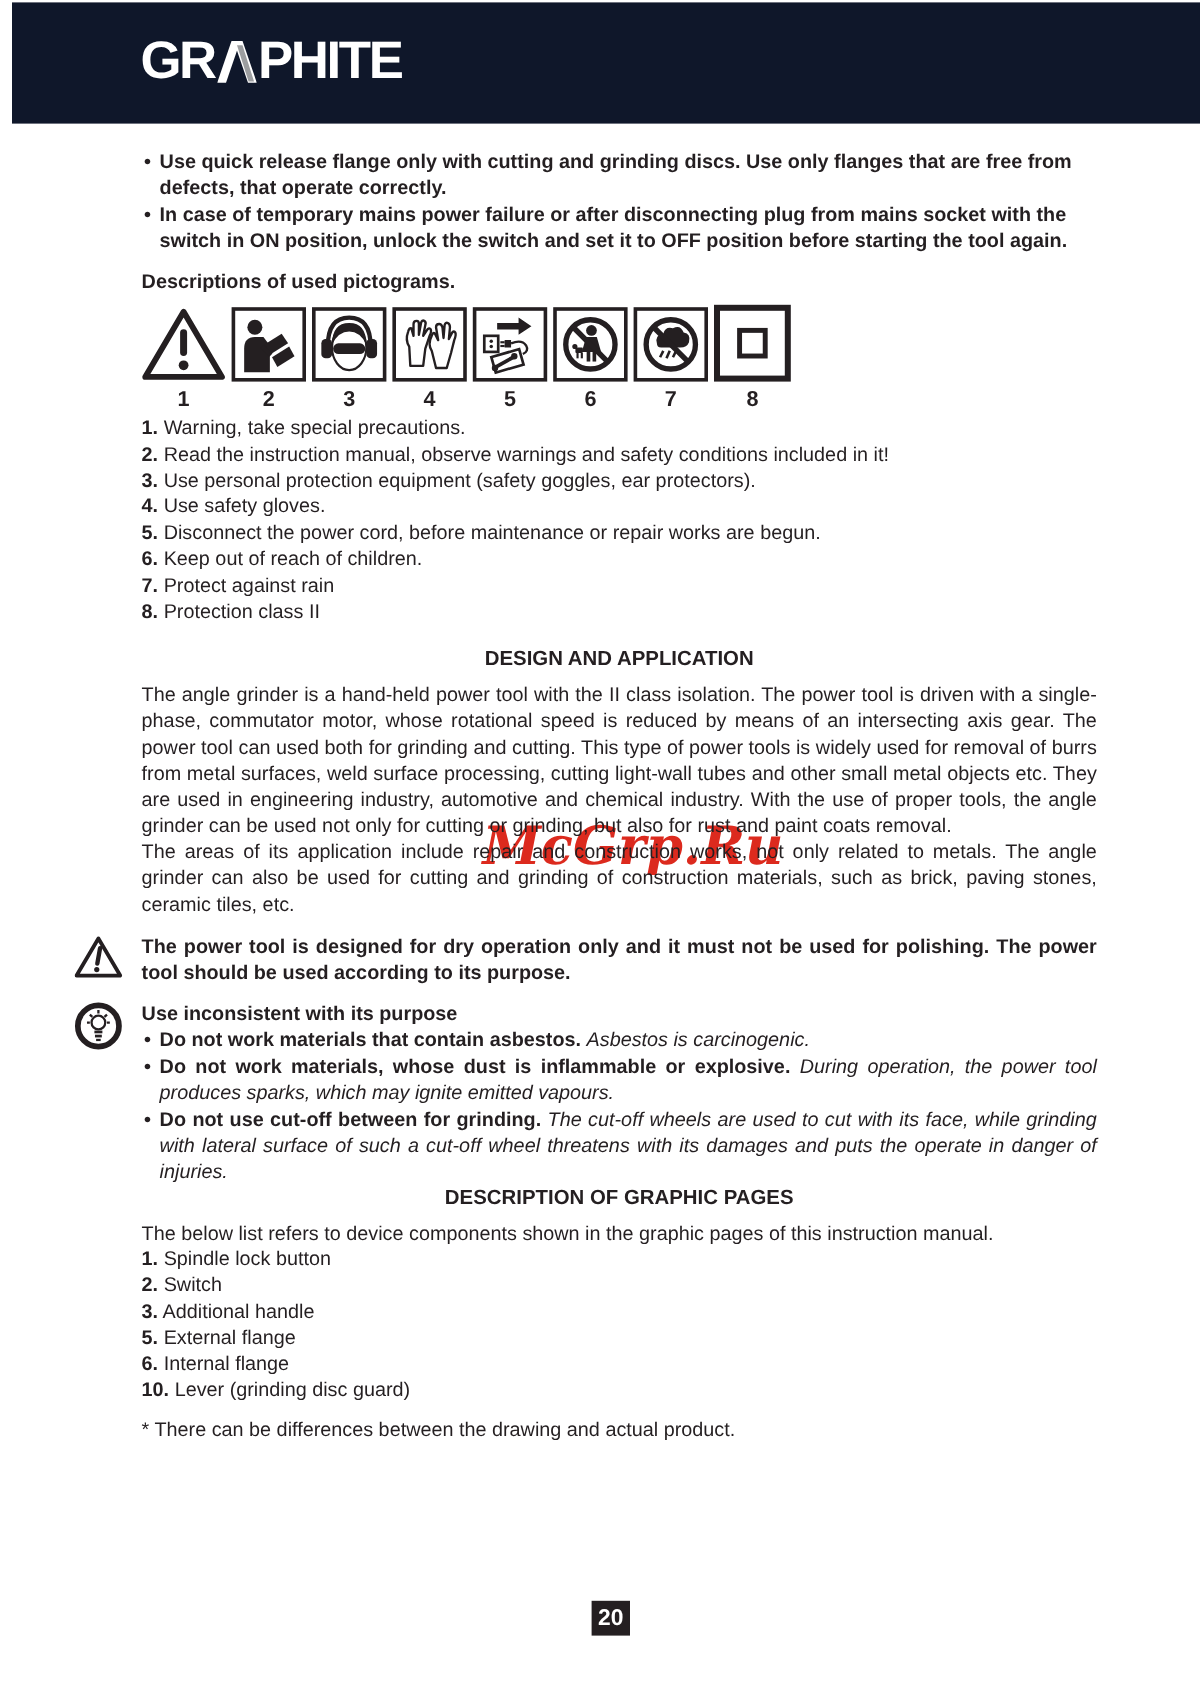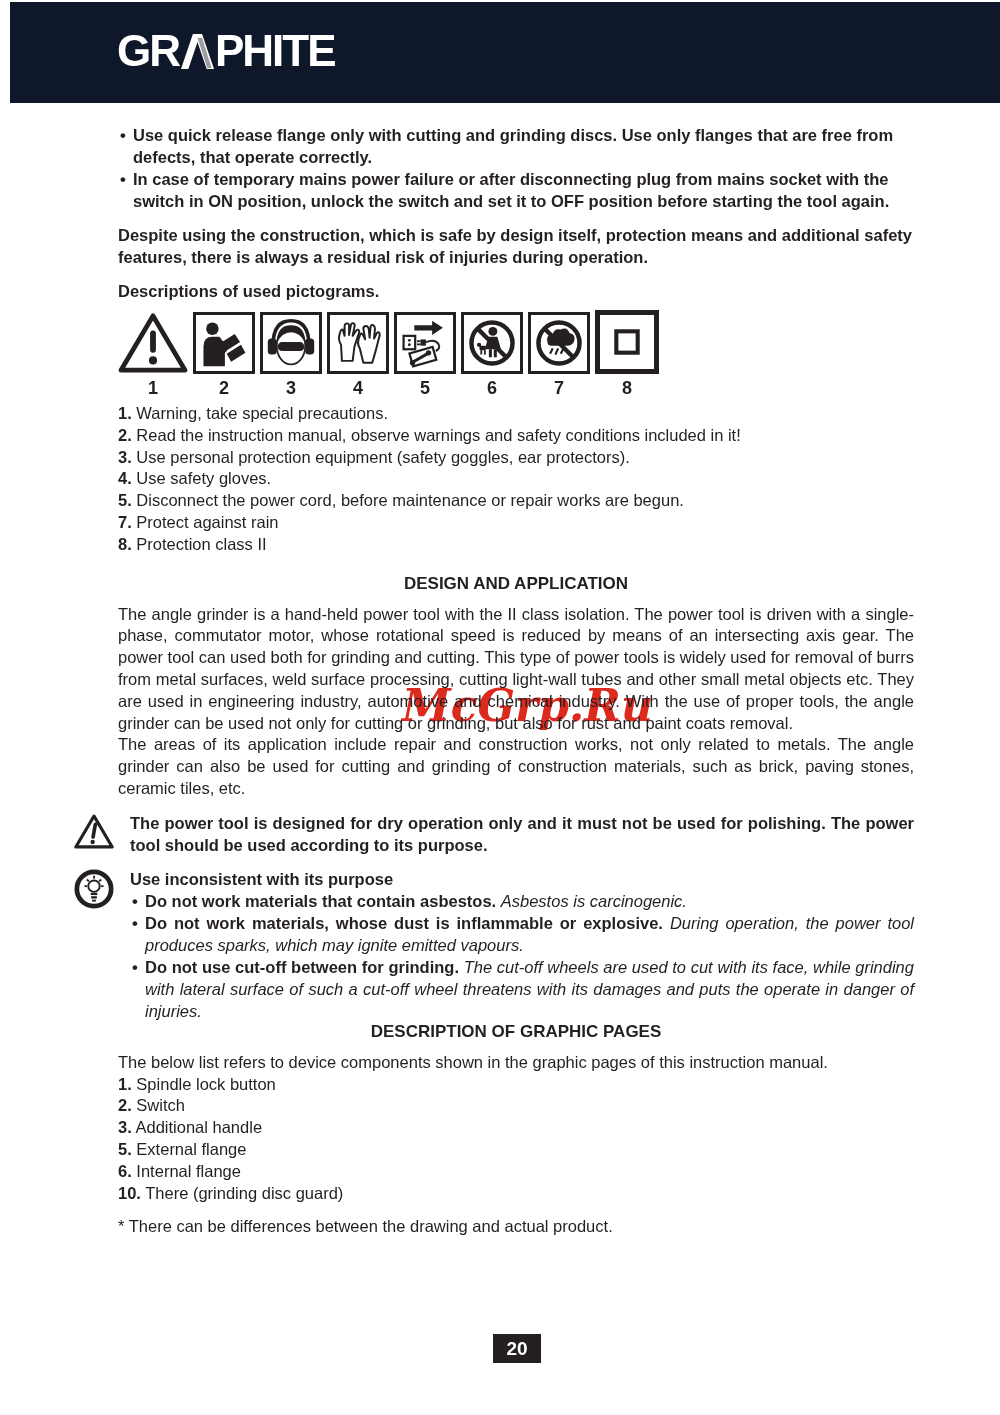--- a/index.html
+++ b/index.html
@@ -41,28 +41,28 @@
     width:56px; height:56px; border:3px solid #241f21; background:#fff;
     display:flex; align-items:center; justify-content:center;
   }
   .pbox.thick { border-width:5px; width:54px; height:54px; }
   .pfree { width:70px; height:62px; display:flex; align-items:center; justify-content:center; }
   .pnum { font-size:18px; font-weight:bold; margin-top:5px; line-height:18px; }
   .desc-list { margin:6px 0 18px 0; }
   .desc-list .row, .comp-list .row { font-size:16.5px; line-height:21.8px; }
   .num { font-weight:bold; }
   
-  .iconed { position:relative; margin-top:12px;margin-left:12px; }
+  .iconed { position:relative; margin-top:12px; }
   .side-icon { position:absolute; left:-56px; top:1px; }
   .mixed-bullet .it { font-style:italic; font-weight:normal; }
   .sp2 { margin-top:12px; }
   .sp3 { }
   
   .page-badge {
-    position:absolute; left:493px; top:1334px; width:48px; height:29px;
+    position:absolute; left:493px; top:1334px; width:32px; height:29px;
     background:#241f21; color:#fff; font-weight:bold; font-size:19px;
     display:flex; align-items:center; justify-content:center; z-index:2;
   }
   svg { display:block; }
 </style>
 </head>
 <body>
 
 <div class="page">
 
@@ -81,21 +81,20 @@
   <div class="watermark">McGrp.Ru</div>
 
   <div class="content">
 
     <div>
       <p class="b16 bullet">Use quick release flange only with cutting and grinding discs. Use only flanges that are free from defects, that operate correctly.</p>
       <p class="b16 bullet">In case of temporary mains power failure or after disconnecting plug from mains socket with the switch in ON position, unlock the switch and set it to OFF position before starting the tool again.</p>
     </div>
 
 
-    <p class="b16 sp2">Despite using the construction, which is safe by design itself, protection means and additional safety features, there is always a residual risk of injuries during operation.</p>
 
     <p class="b16 sp2">Descriptions of used pictograms.</p>
 
     <div class="picto-row">
       <div class="pcell">
         <div class="pfree">
           <svg viewBox="0 0 72 64" width="70" height="62">
             <path d="M36 4 L69 60 L3 60 Z" fill="#fff" stroke="#241f21" stroke-width="5" stroke-linejoin="round"></path>
             <rect x="33" y="19" width="6" height="23" rx="3" fill="#241f21"></rect>
             <circle cx="36" cy="50" r="4.2" fill="#241f21"></circle>
@@ -197,20 +196,21 @@
         <div class="pnum">8</div>
       </div>
     </div>
 
     <div class="desc-list">
       <div class="row"><span class="num">1.</span> <span>Warning, take special precautions.</span></div>
       <div class="row"><span class="num">2.</span> <span>Read the instruction manual, observe warnings and safety conditions included in it!</span></div>
       <div class="row"><span class="num">3.</span> <span>Use personal protection equipment (safety goggles, ear protectors).</span></div>
       <div class="row"><span class="num">4.</span> <span>Use safety gloves.</span></div>
       <div class="row"><span class="num">5.</span> <span>Disconnect the power cord, before maintenance or repair works are begun.</span></div>
+      <div class="row"><span class="num">6.</span> <span>Keep out of reach of children.</span></div>
       <div class="row"><span class="num">7.</span> <span>Protect against rain</span></div>
       <div class="row"><span class="num">8.</span> <span>Protection class II</span></div>
     </div>
 
     <h3 class="h3">DESIGN AND APPLICATION</h3>
     <p class="r16 just">The angle grinder is a hand-held power tool with the II class isolation. The power tool is driven with a single-phase, commutator motor, whose rotational speed is reduced by means of an intersecting axis gear. The power tool can used both for grinding and cutting. This type of power tools is widely used for removal of burrs from metal surfaces, weld surface processing, cutting light-wall tubes and other small metal objects etc. They are used in engineering industry, automotive and chemical industry. With the use of proper tools, the angle grinder can be used not only for cutting or grinding, but also for rust and paint coats removal.</p>
     <p class="r16 just">The areas of its application include repair and construction works, not only related to metals. The angle grinder can also be used for cutting and grinding of construction materials, such as brick, paving stones, ceramic tiles, etc.</p>
 
     <div class="iconed">
       <span class="side-icon">
@@ -245,21 +245,21 @@
     </div>
 
     <h3 class="h3 sp3">DESCRIPTION OF GRAPHIC PAGES</h3>
     <p class="r16">The below list refers to device components shown in the graphic pages of this instruction manual.</p>
     <div class="comp-list">
       <div class="row"><span class="num">1.</span> <span>Spindle lock button</span></div>
       <div class="row"><span class="num">2.</span> <span>Switch</span></div>
       <div class="row"><span class="num">3.</span> <span>Additional handle</span></div>
       <div class="row"><span class="num">5.</span> <span>External flange</span></div>
       <div class="row"><span class="num">6.</span> <span>Internal flange</span></div>
-      <div class="row"><span class="num">10.</span> <span>There (grinding disc guard)</span></div>
+      <div class="row"><span class="num">10.</span> <span>Lever (grinding disc guard)</span></div>
     </div>
     <p class="r16 sp2">* There can be differences between the drawing and actual product.</p>
 
   </div>
 
   <div class="page-badge">
     <span>20</span>
   </div>
 
 </div>

